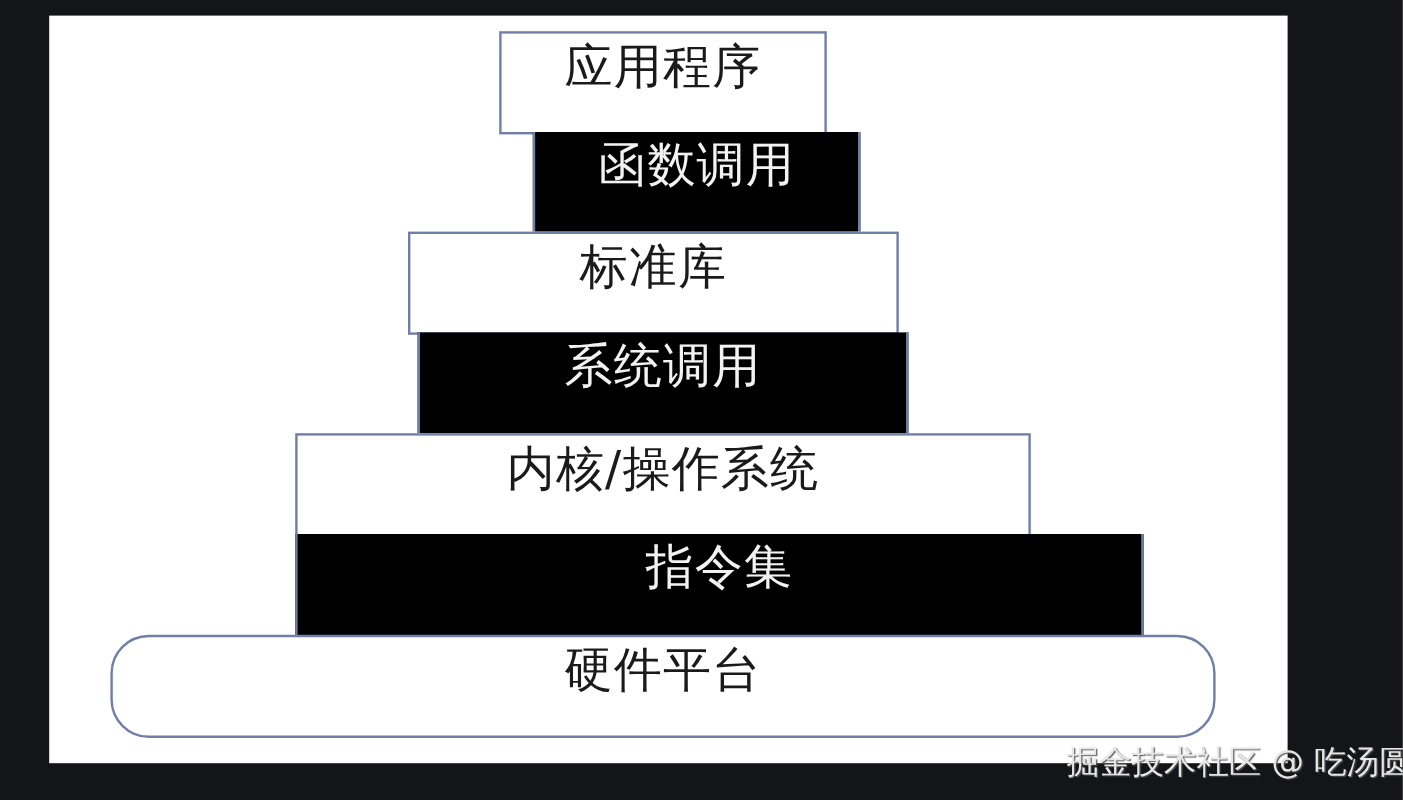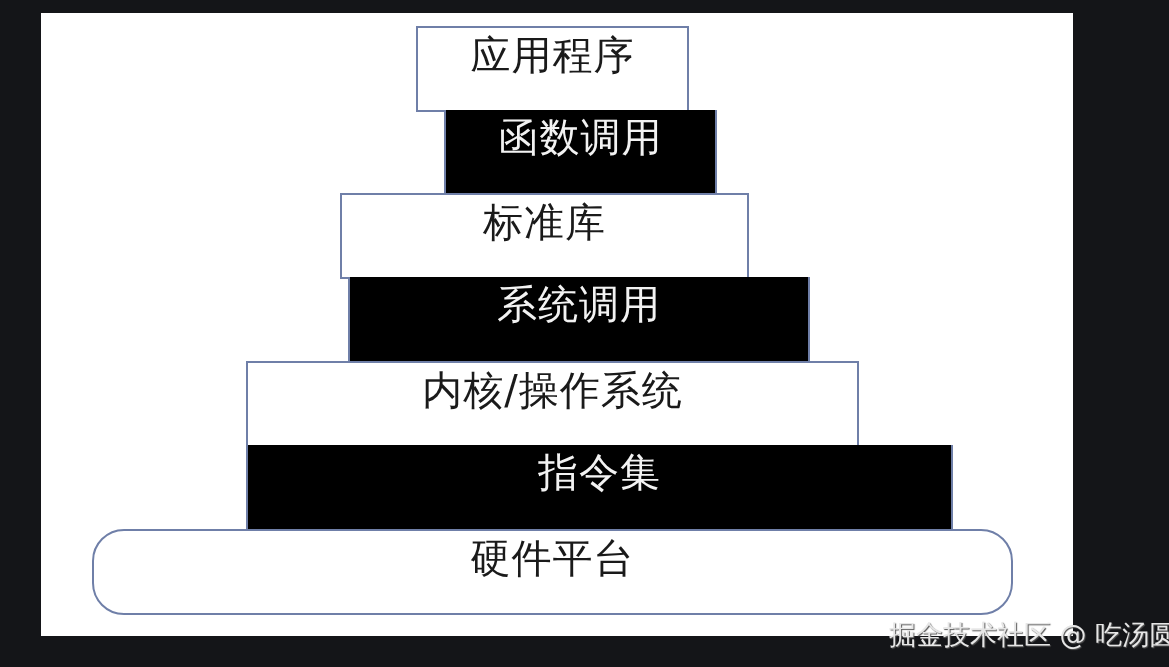--- a/index.html
+++ b/index.html
@@ -53,21 +53,21 @@
 <div class="box white" style="left:416px; top:26px; width:273px; height:86px;">
   <span>应用程序</span>
 </div>
 <div class="box black" style="left:416px; top:110px; width:273px; height:84px;margin-left:28px;">
   <span>函数调用</span>
 </div>
 
 <div class="box white" style="left:340px; top:193px; width:409px; height:86px;">
   <span>标准库</span>
 </div>
-<div class="box black" style="left:348px; top:277px; width:462px; height:85px;">
+<div class="box black" style="left:348px; top:277px; width:409px; height:85px;">
   <span>系统调用</span>
 </div>
 
 <div class="box white" style="left:246px; top:361px; width:613px; height:86px;">
   <span>内核/操作系统</span>
 </div>
 <div class="box black" style="left:246px; top:445px; width:707px; height:85px;">
   <span>指令集</span>
 </div>
 

